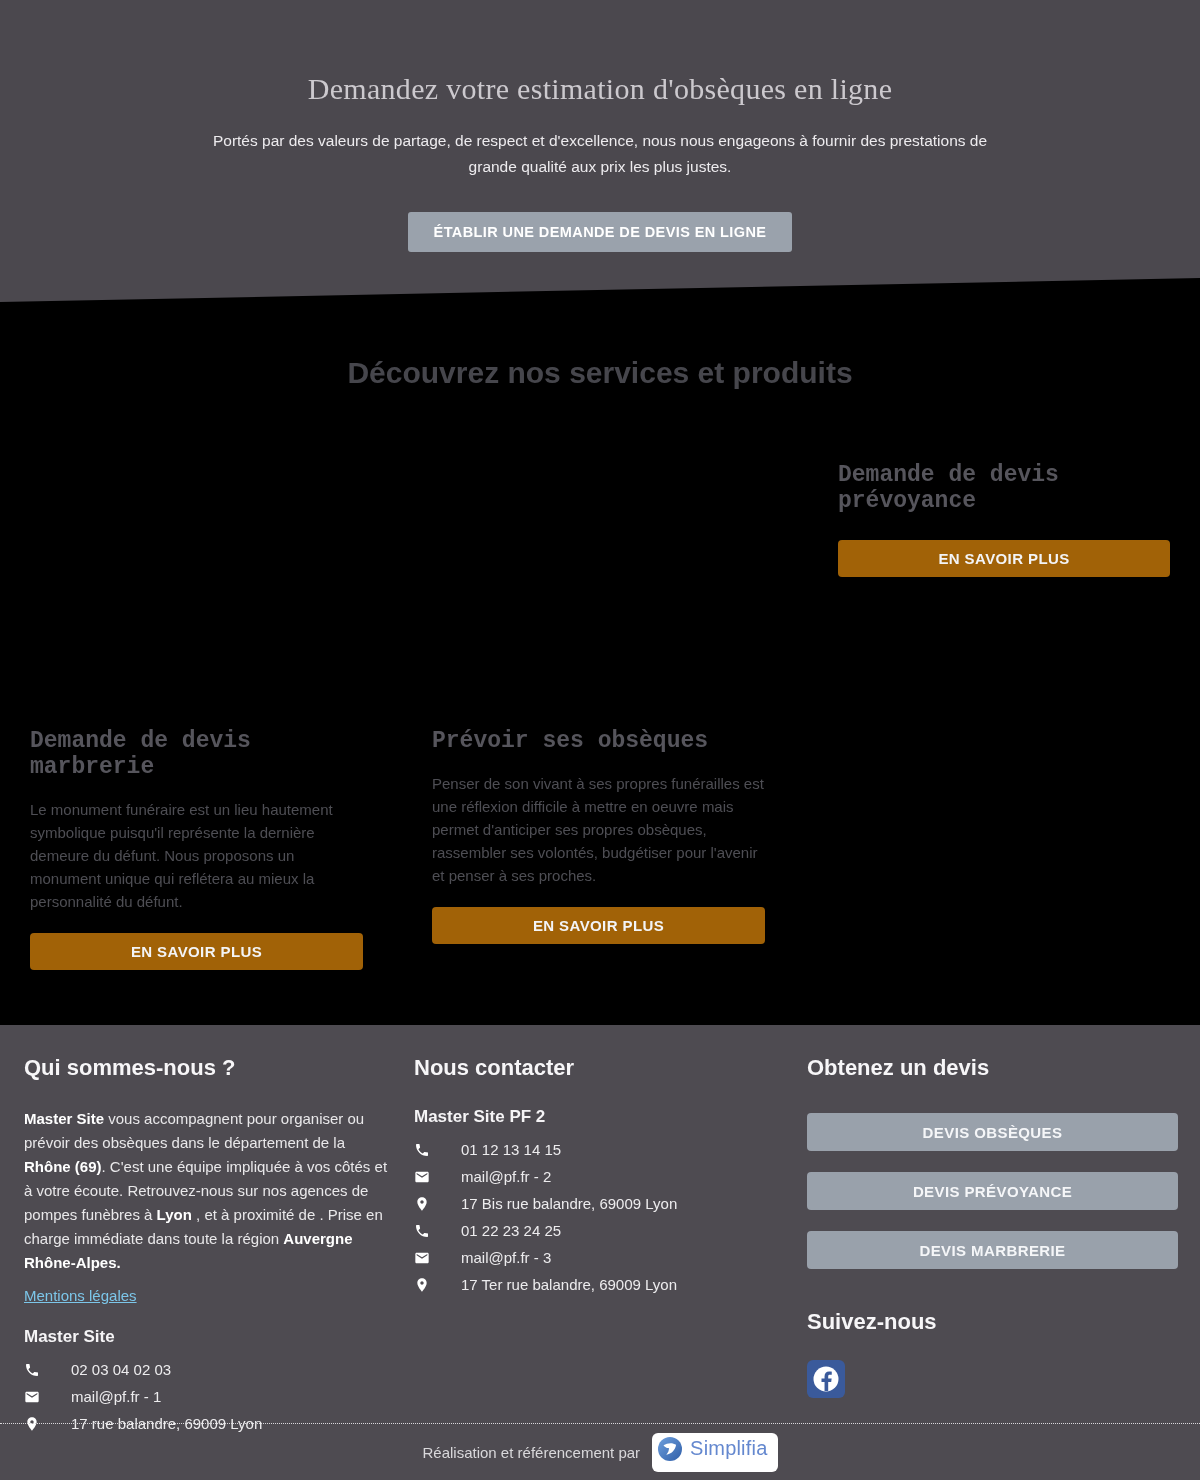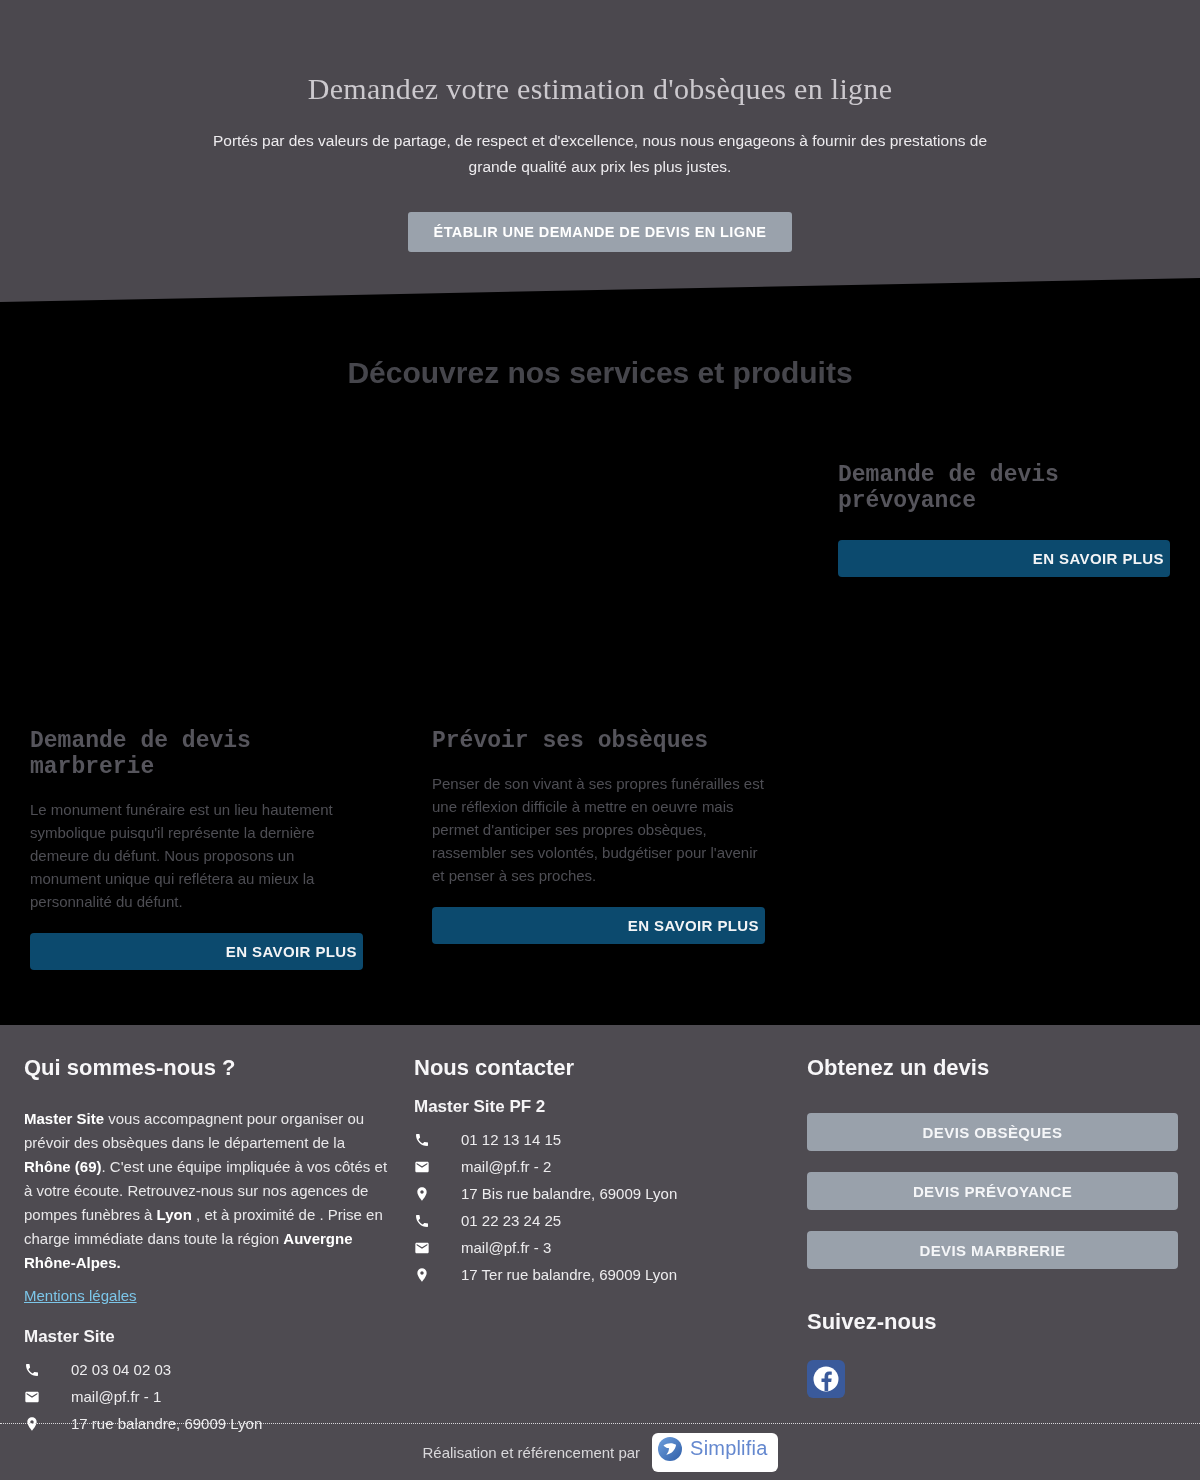--- a/index.html
+++ b/index.html
@@ -16,23 +16,23 @@
         border:none;border-radius:3px;color:#fff;font-size:14.5px;font-weight:700;
         letter-spacing:.4px;font-family:"Liberation Sans",sans-serif;cursor:pointer;}
 
   
   .services-title{position:absolute;top:356px;left:0;width:1200px;text-align:center;
         font-size:30px;font-weight:700;color:#46464c;margin:0;z-index:1;}
   .card{position:absolute;z-index:1;}
   .card-title{margin:0 0 18px 0;font-family:Liberation Mono, monospace;font-weight:700;
         font-size:23px;color:#56555c;}
   .card-body{margin:0 0 20px 0;font-size:15px;line-height:23px;color:#4e4e54;}
-  .card-btn{display:block;width:100%;height:37px;background:#0c4a6e;border:none;border-radius:4px;
+  .card-btn{display:block;width:100%;height:37px;background:#a16207;border:none;border-radius:4px;
         color:#f3f4f6;font-size:15px;font-weight:700;letter-spacing:.4px;
-        font-family:"Liberation Sans",sans-serif;cursor:pointer;text-align:right;}
+        font-family:"Liberation Sans",sans-serif;cursor:pointer;}
   .card-prevoyance{left:838px;top:462px;width:332px;}
   .card-prevoyance .card-title{margin-bottom:26px;}
   .card-marbrerie{left:30px;top:728px;width:333px;}
   .card-obseques{left:432px;top:728px;width:333px;}
 
   
   .footer{position:absolute;top:1025px;left:0;width:1200px;height:455px;background:#4e4b51;z-index:2;}
   .fcol{position:absolute;top:0;}
   .fcol-about{left:24px;width:366px;}
   .fcol-contact{left:414px;width:366px;}
@@ -112,21 +112,21 @@
       <div class="crow">
         <svg width="16" height="16" viewBox="0 0 24 24">
             <path fill="#ffffff" d="M12 2C8.13 2 5 5.13 5 9c0 5.25 7 13 7 13s7-7.75 7-13c0-3.87-3.13-7-7-7zm0 9.5c-1.38 0-2.5-1.12-2.5-2.5s1.12-2.5 2.5-2.5 2.5 1.12 2.5 2.5-1.12 2.5-2.5 2.5z"></path>
           </svg>
         <span>17 rue balandre, 69009 Lyon</span>
       </div>
     </div>
 
     <div class="fcol fcol-contact">
       <h3 class="fheading">Nous contacter</h3>
-      <h4 class="agency-name" style="margin-top:16px;">Master Site PF 2</h4>
+      <h4 class="agency-name" style="margin-top:26px;">Master Site PF 2</h4>
       <div class="crow">
         <svg width="16" height="16" viewBox="0 0 24 24">
             <path fill="#ffffff" d="M6.62 10.79c1.44 2.83 3.76 5.14 6.59 6.59l2.2-2.2c.27-.27.67-.36 1.02-.24 1.12.37 2.33.57 3.57.57.55 0 1 .45 1 1V20c0 .55-.45 1-1 1-9.39 0-17-7.61-17-17 0-.55.45-1 1-1h3.5c.55 0 1 .45 1 1 0 1.25.2 2.45.57 3.57.11.35.03.74-.25 1.02l-2.2 2.2z"></path>
           </svg>
         <span>01 12 13 14 15</span>
       </div>
       <div class="crow">
         <svg width="16" height="16" viewBox="0 0 24 24">
             <path fill="#ffffff" d="M20 4H4c-1.1 0-1.99.9-1.99 2L2 18c0 1.1.9 2 2 2h16c1.1 0 2-.9 2-2V6c0-1.1-.9-2-2-2zm0 4l-8 5-8-5V6l8 5 8-5v2z"></path>
           </svg>

